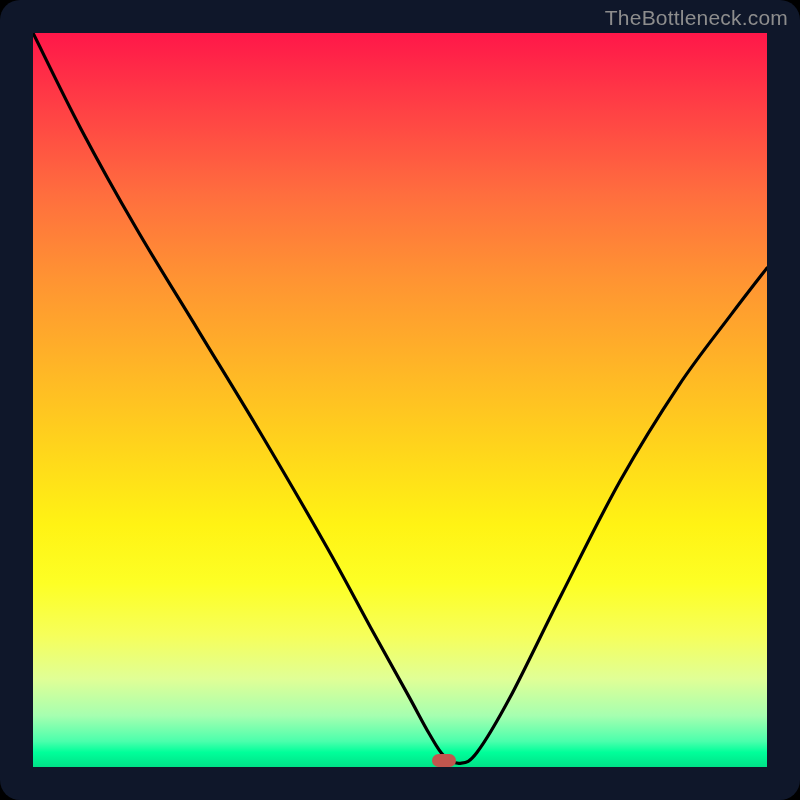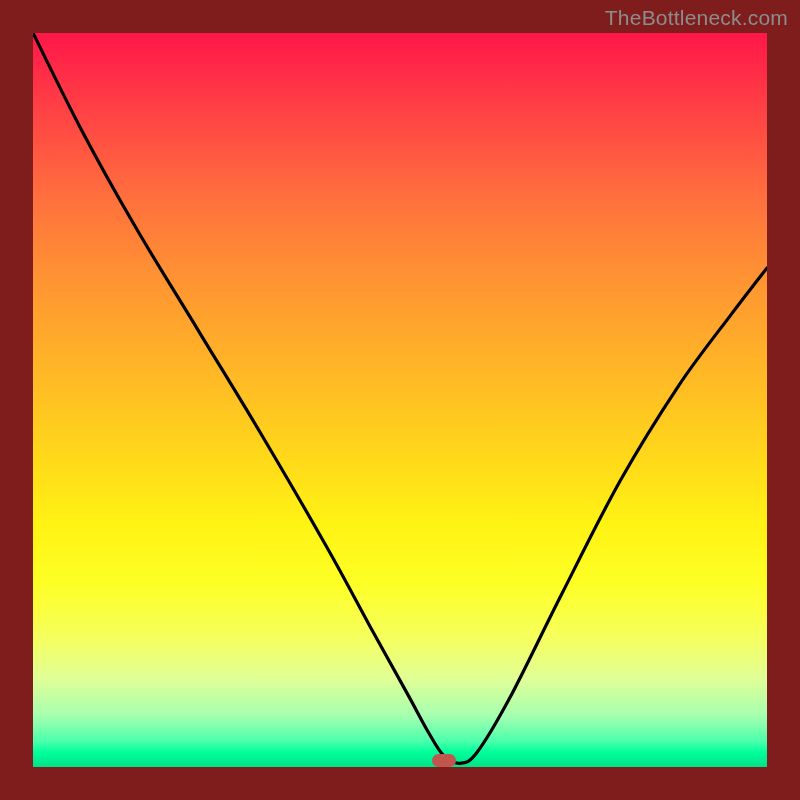--- a/index.html
+++ b/index.html
@@ -9,21 +9,22 @@
     height: 800px;
     background: #000000;
     overflow: hidden;
   }
   .frame {
     position: absolute;
     top: 0;
     left: 0;
     width: 800px;
     height: 800px;
-    background: #7f1d1d;
+    background: #0f172a;
+    border-radius: 20px;
   }
   .plot-area {
     position: absolute;
     left: 33px;
     top: 33px;
     width: 734px;
     height: 734px;
     background: linear-gradient(to bottom,
       #ff1749 0%,
       #ff3f45 10%,

